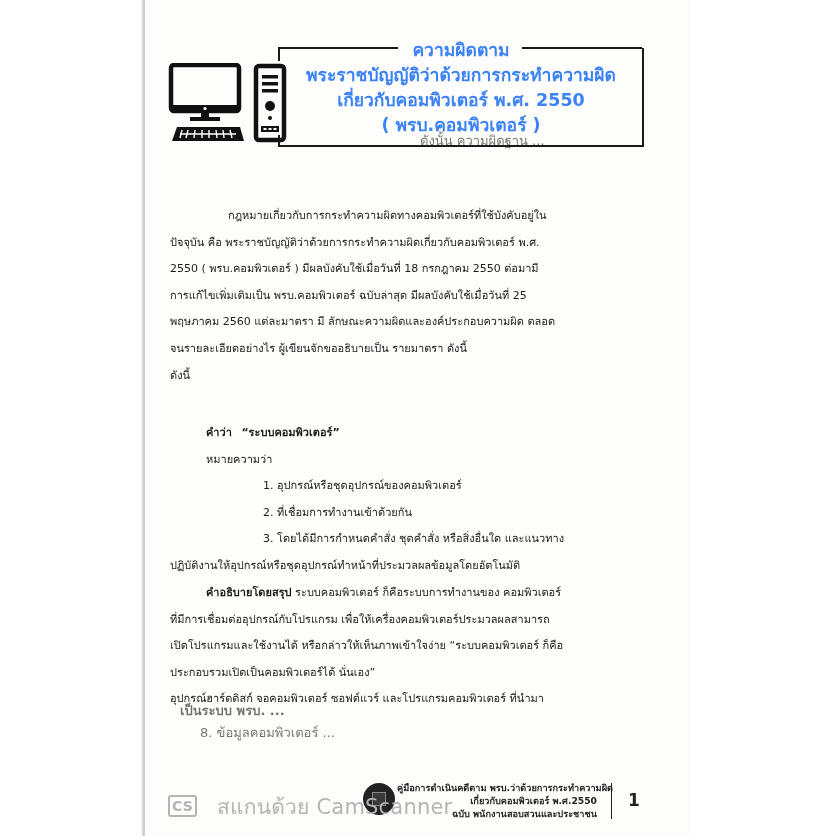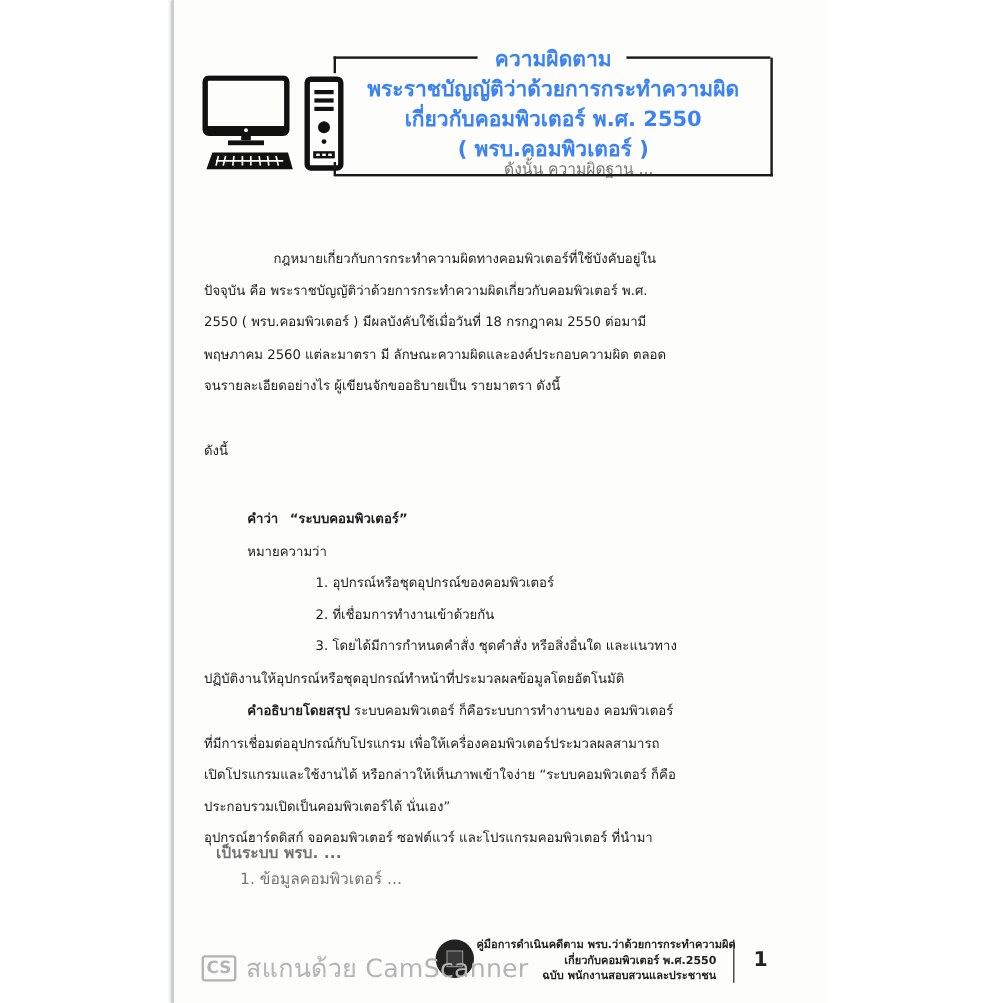--- a/index.html
+++ b/index.html
@@ -40,21 +40,21 @@
       white-space: nowrap;
     }
     .b { font-weight: bold; }
     
     .cs-wm {
       position: absolute; left: 168px; top: 790px; font-size: 21px; color: #b4b4b4;
       letter-spacing: 0.2px; white-space: nowrap;
     }
     .cs-logo {
       display: inline-block; border: 2.5px solid #b4b4b4; border-radius: 3px;
-      font-size: 14px; font-weight: bold; padding: 0 2px; line-height: 18px; margin-right: 8px;
+      font-size: 14px; font-weight: bold; padding: 0 2px; line-height: 18px; margin-right: 20px;
       vertical-align: 3px;
     }
     .ft-logo {
       position: absolute; left: 363px; top: 783px; width: 32px; height: 32px; border-radius: 50%;
       background: #222;
     }
     .ft-logo::after {
       content: ""; position: absolute; left: 9px; top: 9px; width: 12px; height: 12px;
       border: 1.5px solid #888; background: #3a3a3a;
     }
@@ -64,21 +64,21 @@
     }
     .ft-sep { position: absolute; left: 611px; top: 783px; height: 36px; border-left: 1.5px solid #222; }
     .ft-num { position: absolute; left: 628px; top: 790px; font-size: 17px; font-weight: bold; color: #222; }
   </style>
 </head>
 <body>
 
 <div class="page"></div>
 
 <div class="bleed" style="left:420px;top:130px;">ดังนั้น ความผิดฐาน ...</div>
-<div class="bleed" style="left:200px;top:722px;">1. ข้อมูลคอมพิวเตอร์ ...</div>
+<div class="bleed" style="left:200px;top:722px;">8. ข้อมูลคอมพิวเตอร์ ...</div>
 <div class="bleed" style="left:180px;top:700px;font-weight:bold;">เป็นระบบ พรบ. ...</div>
 
 <svg class="hdr-icon" viewBox="0 0 122 82">
   <rect x="3" y="2" width="68" height="46" rx="3" fill="none" stroke="#111" stroke-width="4.5"></rect>
   <rect x="3" y="42" width="68" height="7" fill="#111"></rect>
   <circle cx="37" cy="45.5" r="1.6" fill="#fff"></circle>
   <rect x="33" y="49" width="8" height="5" fill="#111"></rect>
   <rect x="22" y="54" width="30" height="4" fill="#111"></rect>
   <polygon points="4,78 9,64 72,64 76,78" fill="#111"></polygon>
   <g stroke="#fff" stroke-width="1.4">
@@ -116,20 +116,21 @@
   <div>ความผิดตาม</div>
   <div>พระราชบัญญัติว่าด้วยการกระทำความผิด</div>
   <div>เกี่ยวกับคอมพิวเตอร์ พ.ศ. 2550</div>
   <div>( พรบ.คอมพิวเตอร์ )</div>
 </div>
 
 <div class="txt" style="top:203px;">
   <div style="padding-left:58px;">กฎหมายเกี่ยวกับการกระทำความผิดทางคอมพิวเตอร์ที่ใช้บังคับอยู่ใน</div>
   <div>ปัจจุบัน คือ พระราชบัญญัติว่าด้วยการกระทำความผิดเกี่ยวกับคอมพิวเตอร์ พ.ศ.</div>
   <div>2550 ( พรบ.คอมพิวเตอร์ ) มีผลบังคับใช้เมื่อวันที่  18 กรกฎาคม 2550  ต่อมามี</div>
+  <div>การแก้ไขเพิ่มเติมเป็น พรบ.คอมพิวเตอร์ ฉบับล่าสุด มีผลบังคับใช้เมื่อวันที่ 25</div>
   <div>พฤษภาคม 2560 แต่ละมาตรา มี ลักษณะความผิดและองค์ประกอบความผิด ตลอด</div>
   <div>จนรายละเอียดอย่างไร ผู้เขียนจักขออธิบายเป็น รายมาตรา ดังนี้</div>
 </div>
 
 <div class="txt" style="top:363px;">
   <div>ดังนี้</div>
 </div>
 
 <div class="txt" style="top:420px;">
   <div style="padding-left:36px;">

